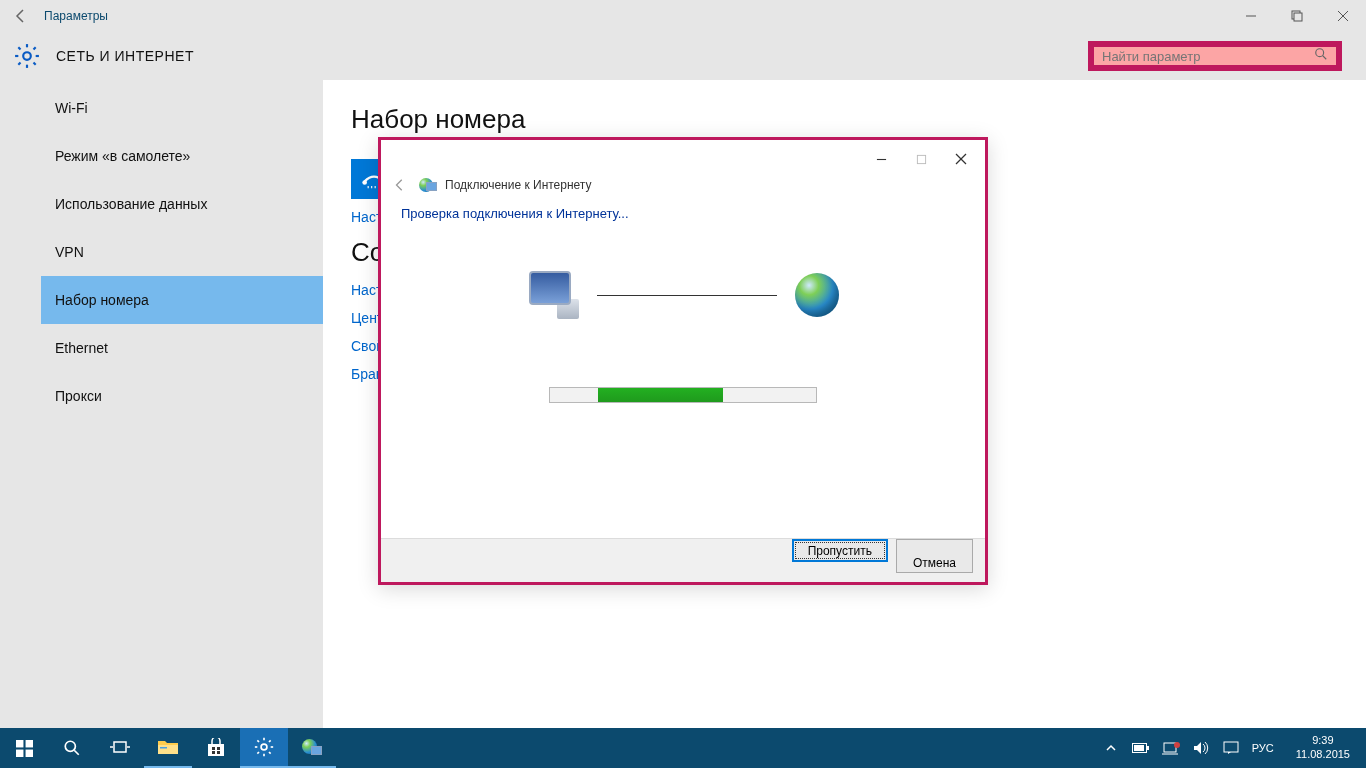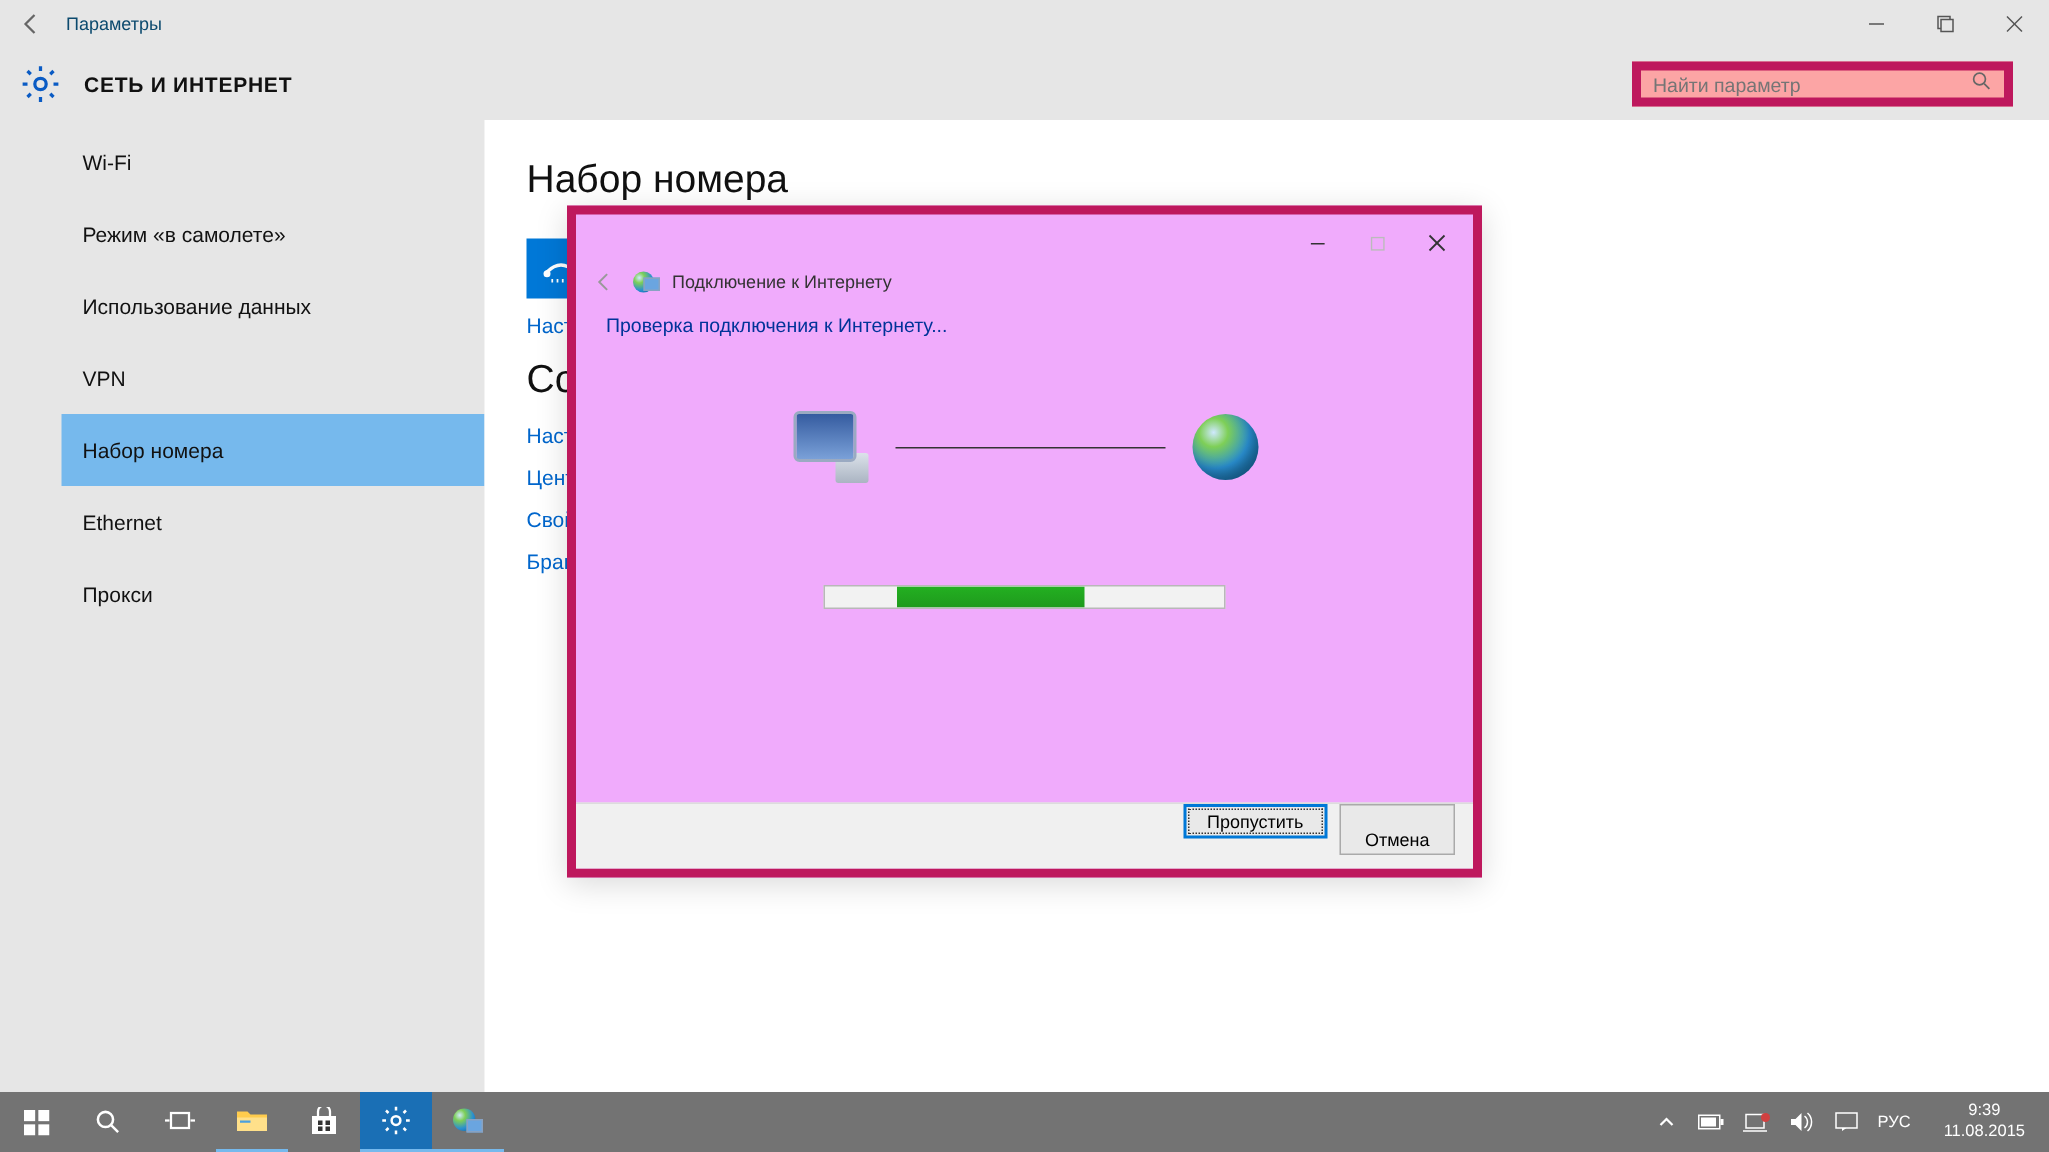--- a/index.html
+++ b/index.html
@@ -10,38 +10,38 @@
   .titlebar { height: 32px; display: flex; align-items: center; padding-left: 10px; color: #0c4a6e; font-size: 12px; }
   .titlebar .back { width: 22px; height: 22px; margin-right: 12px; display:flex; align-items:center; justify-content:center; cursor: default; }
   .titlebar .back svg { width: 16px; height: 16px; }
   .titlebar .spacer { flex: 1; }
   .winctl { display: flex; }
   .winctl .btn { width: 46px; height: 32px; display:flex; align-items:center; justify-content:center; color:#555; }
   .winctl .btn svg { width: 12px; height: 12px; }
 
   .header { height: 48px; display:flex; align-items:center; padding: 0 12px; }
   .header .gear { width: 30px; height:30px; margin-right:14px; display:flex; align-items:center; justify-content:center; color:#0a5bc4;}
-  .header .title { font-size: 14px; font-weight:700; color:#111; letter-spacing: .5px; }
+  .header .title { font-size: 14px; font-weight:400; color:#111; letter-spacing: .5px; }
   .header .spacer { flex:1; }
   .searchbox { width: 254px; height: 30px; border: 6px solid #be185d; display:flex; align-items:center; padding:0 8px; margin-right: 12px; background:#fca5a5;}
   .searchbox input { flex:1; border:none; outline:none; background:transparent; font-size:13px; color:#666; }
   .searchbox .sicon { color:#666; }
 
   .body { position:absolute; top:80px; left:0; right:0; bottom:0; display:flex; }
   .sidebar { width: 323px; background:#e6e6e6; padding-top: 4px; }
   .sidebar .item { height:48px; display:flex; align-items:center; padding-left:14px; font-size:14px; color:#111; cursor:default;margin-left:41px; }
   .sidebar .item.active { background:#76b9ed; }
   .content { flex:1; background:#fff; padding: 24px 28px; position:relative; }
   .content h1 { font-size: 26px; font-weight: 400; color:#111; margin-bottom: 24px; }
   .content h2 { font-size: 26px; font-weight: 400; color:#111; margin-bottom: 14px; margin-top: 10px; }
   .tile { width:46px; height:40px; background:#0078d7; display:flex; align-items:center; justify-content:center; margin-bottom:10px;}
   .link { color:#0066cc; font-size:14px; margin-bottom:12px; display:block; }
 
   
-  .dialog { position:absolute; left:378px; top:137px; width:610px; height:448px; background:#f0abfc; border:6px solid #be185d; box-shadow:0 4px 20px rgba(0,0,0,.15); z-index:10; }
+  .dialog { position:absolute; left:378px; top:137px; width:610px; height:448px; background:#ffffff; border:3px solid #be185d; box-shadow:0 4px 20px rgba(0,0,0,.15); z-index:10; }
   .dialog .dtitle { height: 32px; display:flex; align-items:flex-start; justify-content:flex-end; padding: 6px 4px 0 0; }
   .dialog .dtitle .btn { width:40px; height:26px; display:flex; align-items:center; justify-content:center; color:#333; }
   .dialog .dtitle .btn.disabled { color:#aaa; }
   .dialog .dheader { height:26px; display:flex; align-items:center; padding: 0 10px; }
   .dialog .dheader .dback { width:18px; height:18px; margin-right:10px; color:#888; display:flex; align-items:center; justify-content:center;}
   .dialog .dheader .dicon { width:18px; height:18px; margin-right:8px; position:relative; }
   .dialog .dheader .dlabel { font-size:12px; color:#333; }
   .dialog .dbody { padding: 6px 20px; position:relative; }
   .dialog .dbody .msg { color:#003399; font-size:13px; margin-top:2px; }
 
@@ -53,21 +53,21 @@
   .globe { width:44px; height:44px; border-radius:50%; background: radial-gradient(circle at 32% 28%, #cfe9ff 0%, #7ecf57 22%, #2a8fd1 55%, #0b5a8a 100%); box-shadow: inset -4px -6px 8px rgba(0,0,0,.25); position:relative; }
 
   .progress { margin:62px auto 0; width:268px; height:16px; border:1px solid #b8b8b8; background:#f2f2f2; position:relative; overflow:hidden;}
   .progress .bar { position:absolute; left:18%; top:0; bottom:0; width:47%; background:linear-gradient(#23b021,#1f9a1d); }
 
   .dialog .dfooter { position:absolute; left:0; right:0; bottom:0; height:44px; background:#f0f0f0; border-top:1px solid #dcdcdc; display:flex; align-items:flex-start; justify-content:flex-end; padding:0 12px; gap:8px; }
   .dialog .dfooter button { height:23px; padding: 16px 16px; font-size:12px; background:#e9e9e9; border:1px solid #aaa; cursor:default; }
   .dialog .dfooter button.primary { border:2px solid #0078d7; outline:1px dotted #333; outline-offset:-4px; padding: 0 14px; }
 
   
-  .taskbar { position:absolute; left:0; right:0; bottom:0; height:40px; background:#737373; display:flex; align-items:center; color:#fff; }
+  .taskbar { position:absolute; left:0; right:0; bottom:0; height:40px; background:#0c4a6e; display:flex; align-items:center; color:#fff; }
   .taskbar .tbtn { width:48px; height:40px; display:flex; align-items:center; justify-content:center; }
   .taskbar .tbtn.active { background:#1a6fb5; border-bottom:2px solid #76b9ed; }
   .taskbar .tbtn.running { border-bottom:2px solid #76b9ed; }
   .taskbar .tspacer { flex:1; }
   .tray { display:flex; align-items:center; gap:12px; padding:0 6px; font-size:11px; color:#fff; }
   .tray .icon { display:flex; align-items:center; justify-content:center; width:18px; height:18px; }
   .clock { padding: 0 10px; text-align:center; line-height:1.25; font-size:11px; }
 
   .dicon .small-globe { position:absolute; left:0; top:2px; width:14px; height:14px; border-radius:50%; background: radial-gradient(circle at 30% 30%, #cfe9ff 0%, #7ecf57 25%, #2a8fd1 60%, #0b5a8a 100%);}
   .dicon .small-mon { position:absolute; left:7px; top:6px; width:11px; height:9px; background:#6aa5e0; border:1px solid #88a2c2;}

